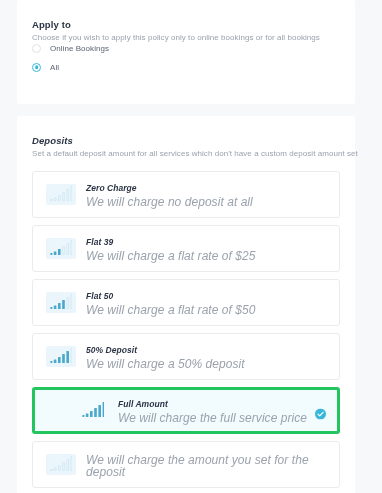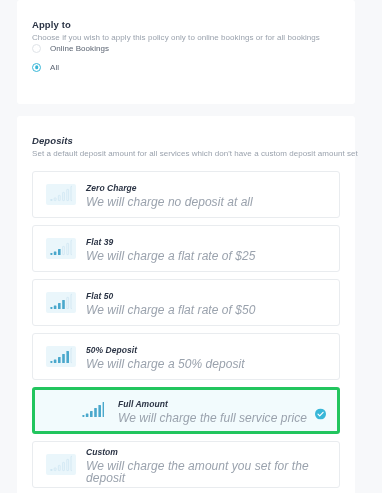--- a/index.html
+++ b/index.html
@@ -290,20 +290,19 @@
             <svg width="22" height="17" viewBox="0 0 22 17" xmlns="http://www.w3.org/2000/svg">
               <rect x="0.4" y="14" width="2" height="2" rx="0.4" fill="#cfe6f2"></rect>
               <rect x="4.2" y="12.9" width="1.8" height="2.7" rx="0.4" fill="none" stroke="#cfe6f2" stroke-width="0.8"></rect>
               <rect x="8.4" y="10.4" width="1.8" height="5.2" rx="0.4" fill="none" stroke="#cfe6f2" stroke-width="0.8"></rect>
               <rect x="12.6" y="7.4" width="1.8" height="8.2" rx="0.4" fill="none" stroke="#cfe6f2" stroke-width="0.8"></rect>
               <rect x="16.8" y="4.4" width="1.8" height="11.2" rx="0.4" fill="none" stroke="#cfe6f2" stroke-width="0.8"></rect>
               <rect x="21" y="1.4" width="1.8" height="14.2" rx="0.4" fill="none" stroke="#cfe6f2" stroke-width="0.8"></rect>
             </svg>
           </span>
           <div class="opt-text">
-            <div class="opt-title">Custom</div>
             <div class="opt-desc">We will charge the amount you set for the deposit</div>
           </div>
         </div>
       </div>
   </div>
 
 </div>
 
 </body></html>

